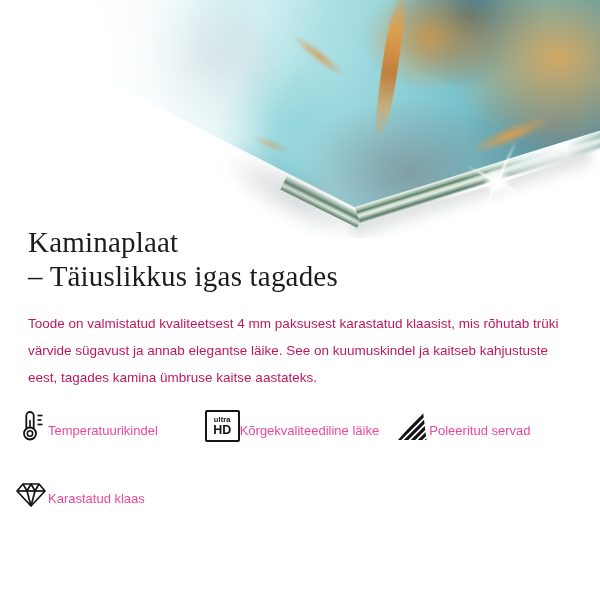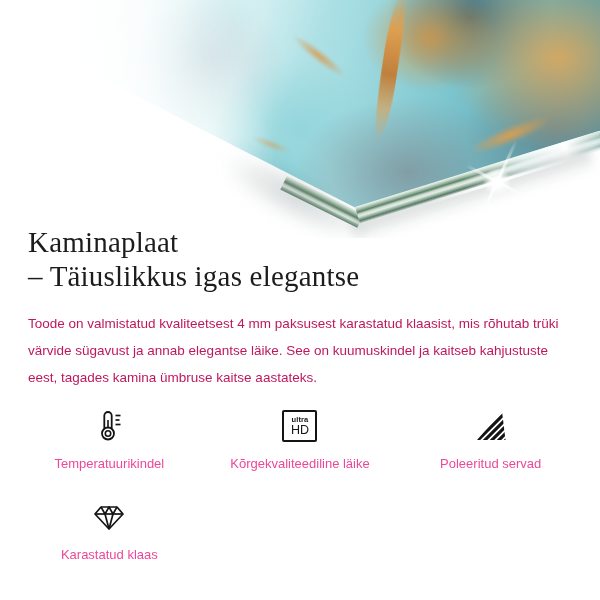--- a/index.html
+++ b/index.html
@@ -72,27 +72,27 @@
 
   
   .content{position:absolute;left:28px;top:226px;width:548px;}
   h1{margin:0;font-family:"Liberation Serif",serif;font-weight:400;
      font-size:29px;line-height:1.17;color:#1c1c1c;letter-spacing:.2px;}
   .desc{margin:16px 0 0;font-size:13.5px;line-height:27px;color:#be185d;}
 
   
   .features{position:absolute;left:14px;top:404px;width:572px;
      display:grid;grid-template-columns:repeat(3,1fr);row-gap:24px;}
-  .feature{display:flex;flex-direction:column;align-items:center;}
+  .feature{display:flex;flex-direction:row;align-items:center;}
   .icon-box{height:44px;display:flex;align-items:center;justify-content:center;}
   .flabel{margin-top:8px;font-size:13px;color:#ec4899;}
   .hd-box{width:31px;height:28px;border:2.2px solid #141414;border-radius:2px;
      display:flex;flex-direction:column;align-items:center;justify-content:center;color:#141414;}
   .hd-top{font-size:7.5px;font-weight:700;line-height:1;letter-spacing:.1px;}
-  .hd-bottom{font-size:12.5px;font-weight:400;line-height:1;margin-top:1px;}
+  .hd-bottom{font-size:12.5px;font-weight:700;line-height:1;margin-top:1px;}
   svg{display:block;}
 </style>
 </head>
 <body>
 
 <div class="page">
 
   <section class="hero">
     <div class="art">
       <div class="vein v1"></div>
@@ -109,21 +109,21 @@
     <div class="sparkle">
       <i class="ray r1"></i>
         <i class="ray r2"></i>
         <i class="ray r3"></i>
         <i class="core"></i>
     </div>
   </section>
 
   <main class="content">
     <h1><span>Kaminaplaat</span><br>
-      <span>– Täiuslikkus igas elegantse</span></h1>
+      <span>– Täiuslikkus igas tagades</span></h1>
     <p class="desc">Toode on valmistatud kvaliteetsest 4 mm paksusest karastatud klaasist, mis rõhutab trüki värvide sügavust ja annab elegantse läike. See on kuumuskindel ja kaitseb kahjustuste eest, tagades kamina ümbruse kaitse aastateks.</p>
   </main>
 
   <section class="features">
 
     <div class="feature">
       <div class="icon-box">
         <svg width="34" height="34" viewBox="0 0 34 34" fill="none" stroke="#141414" stroke-width="1.8">
           <rect x="12.3" y="3" width="7.4" height="19" rx="3.7"></rect>
           <circle cx="16" cy="24.5" r="6" fill="#fff"></circle>

